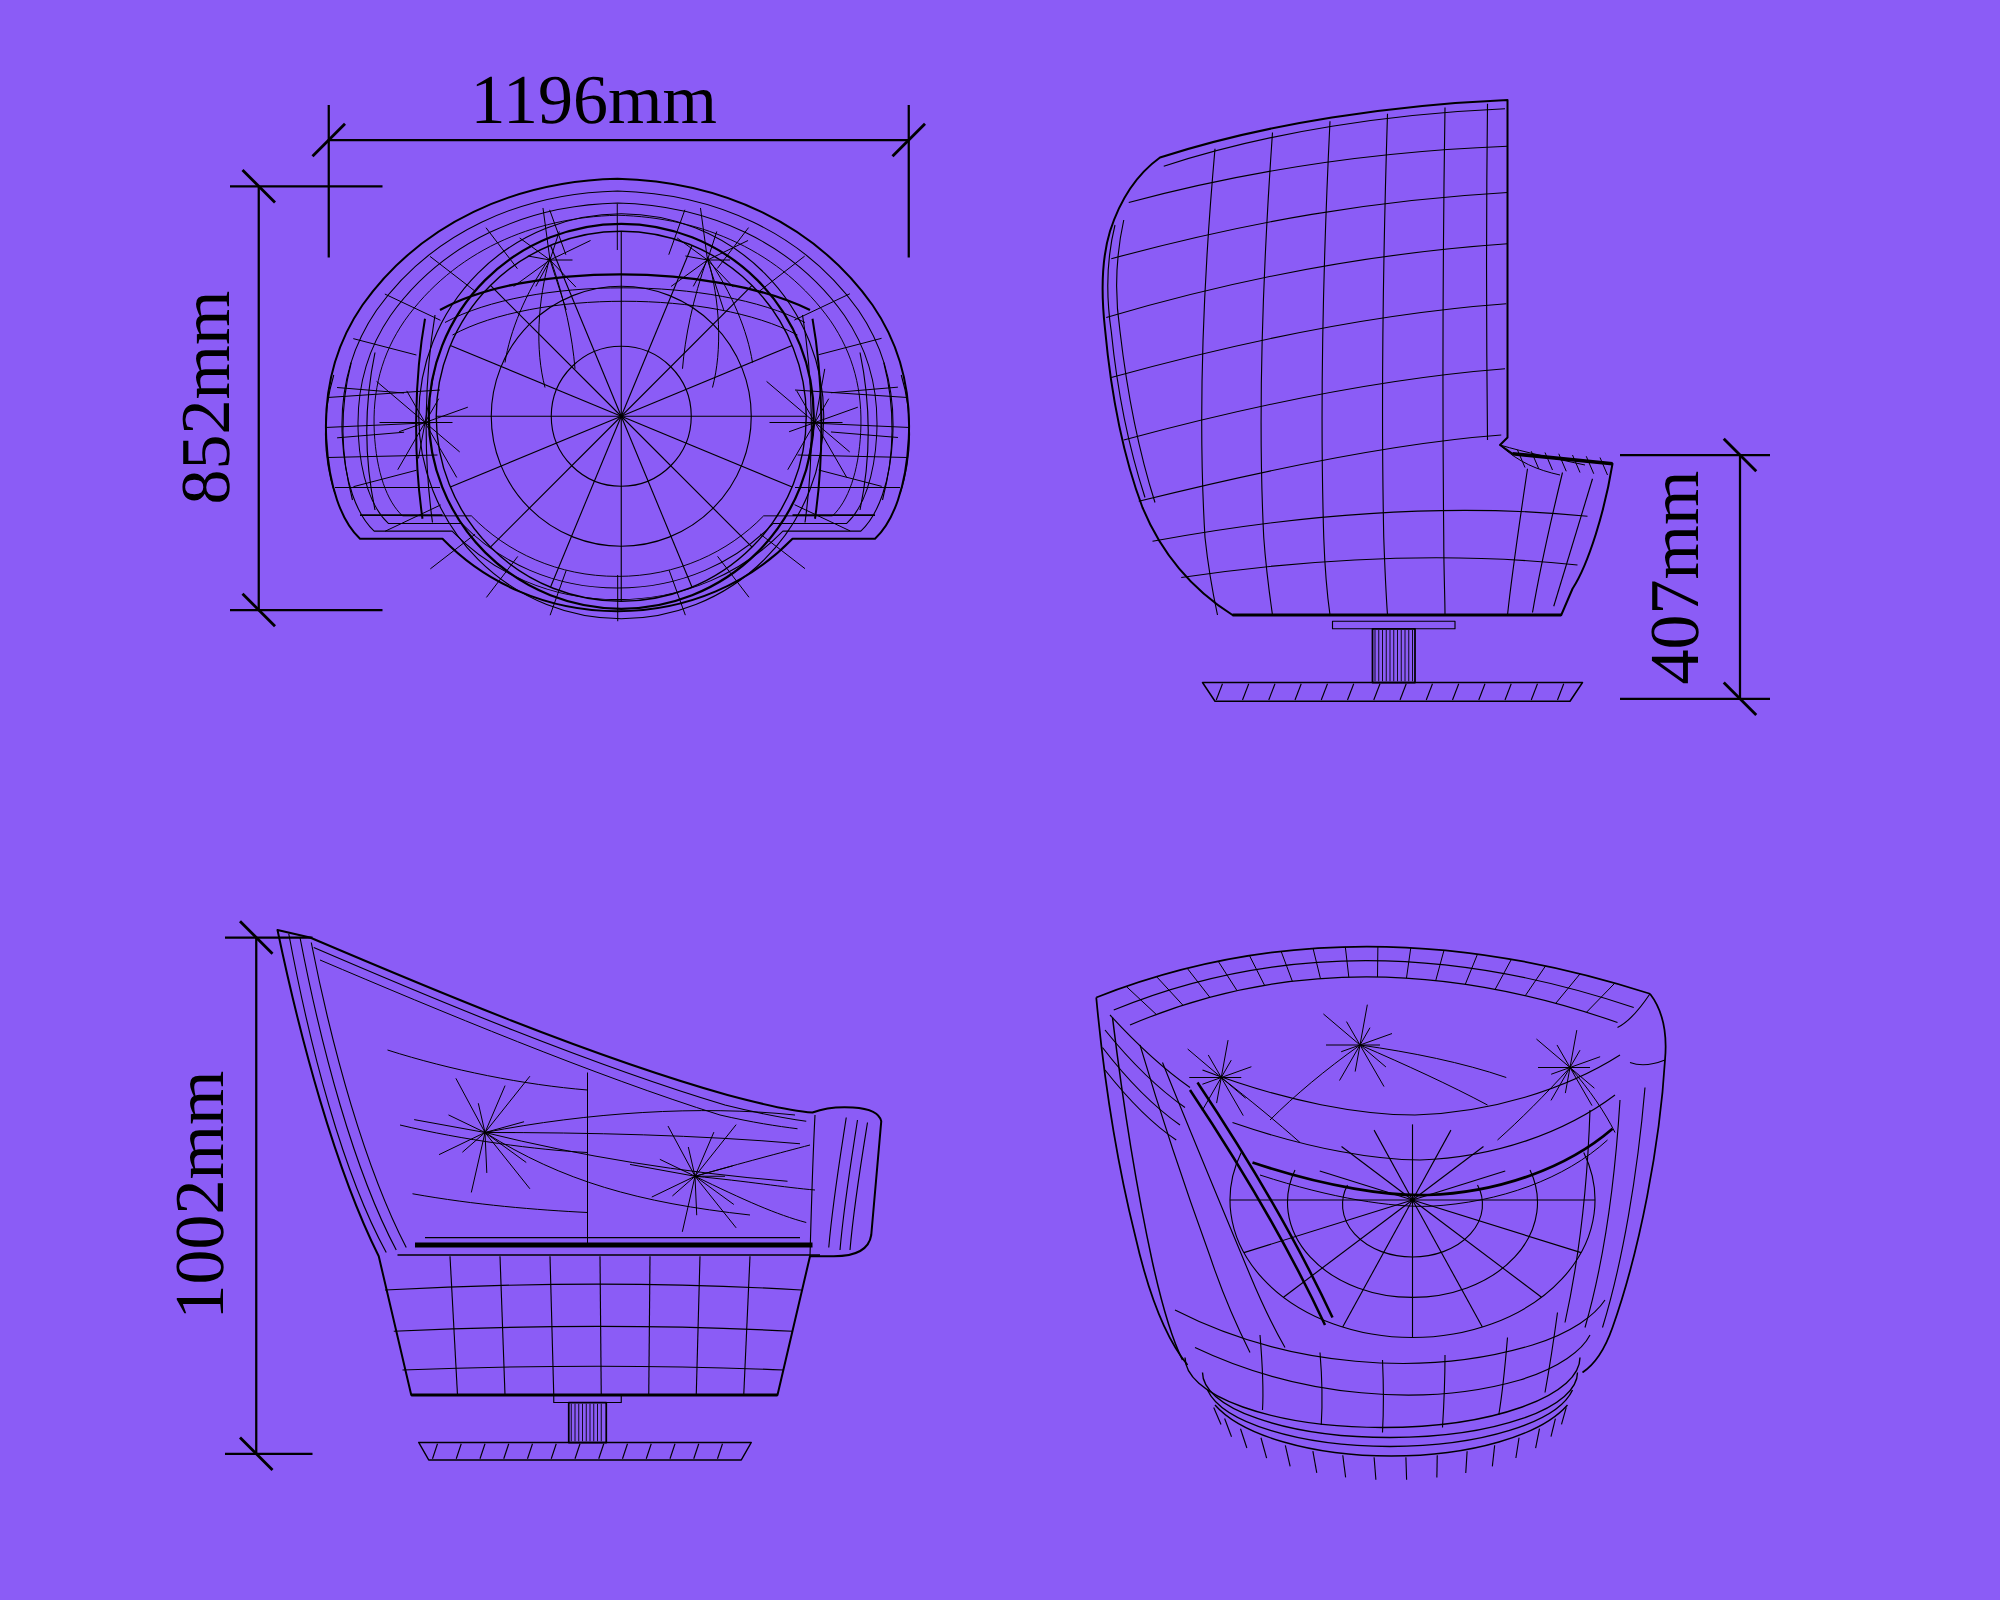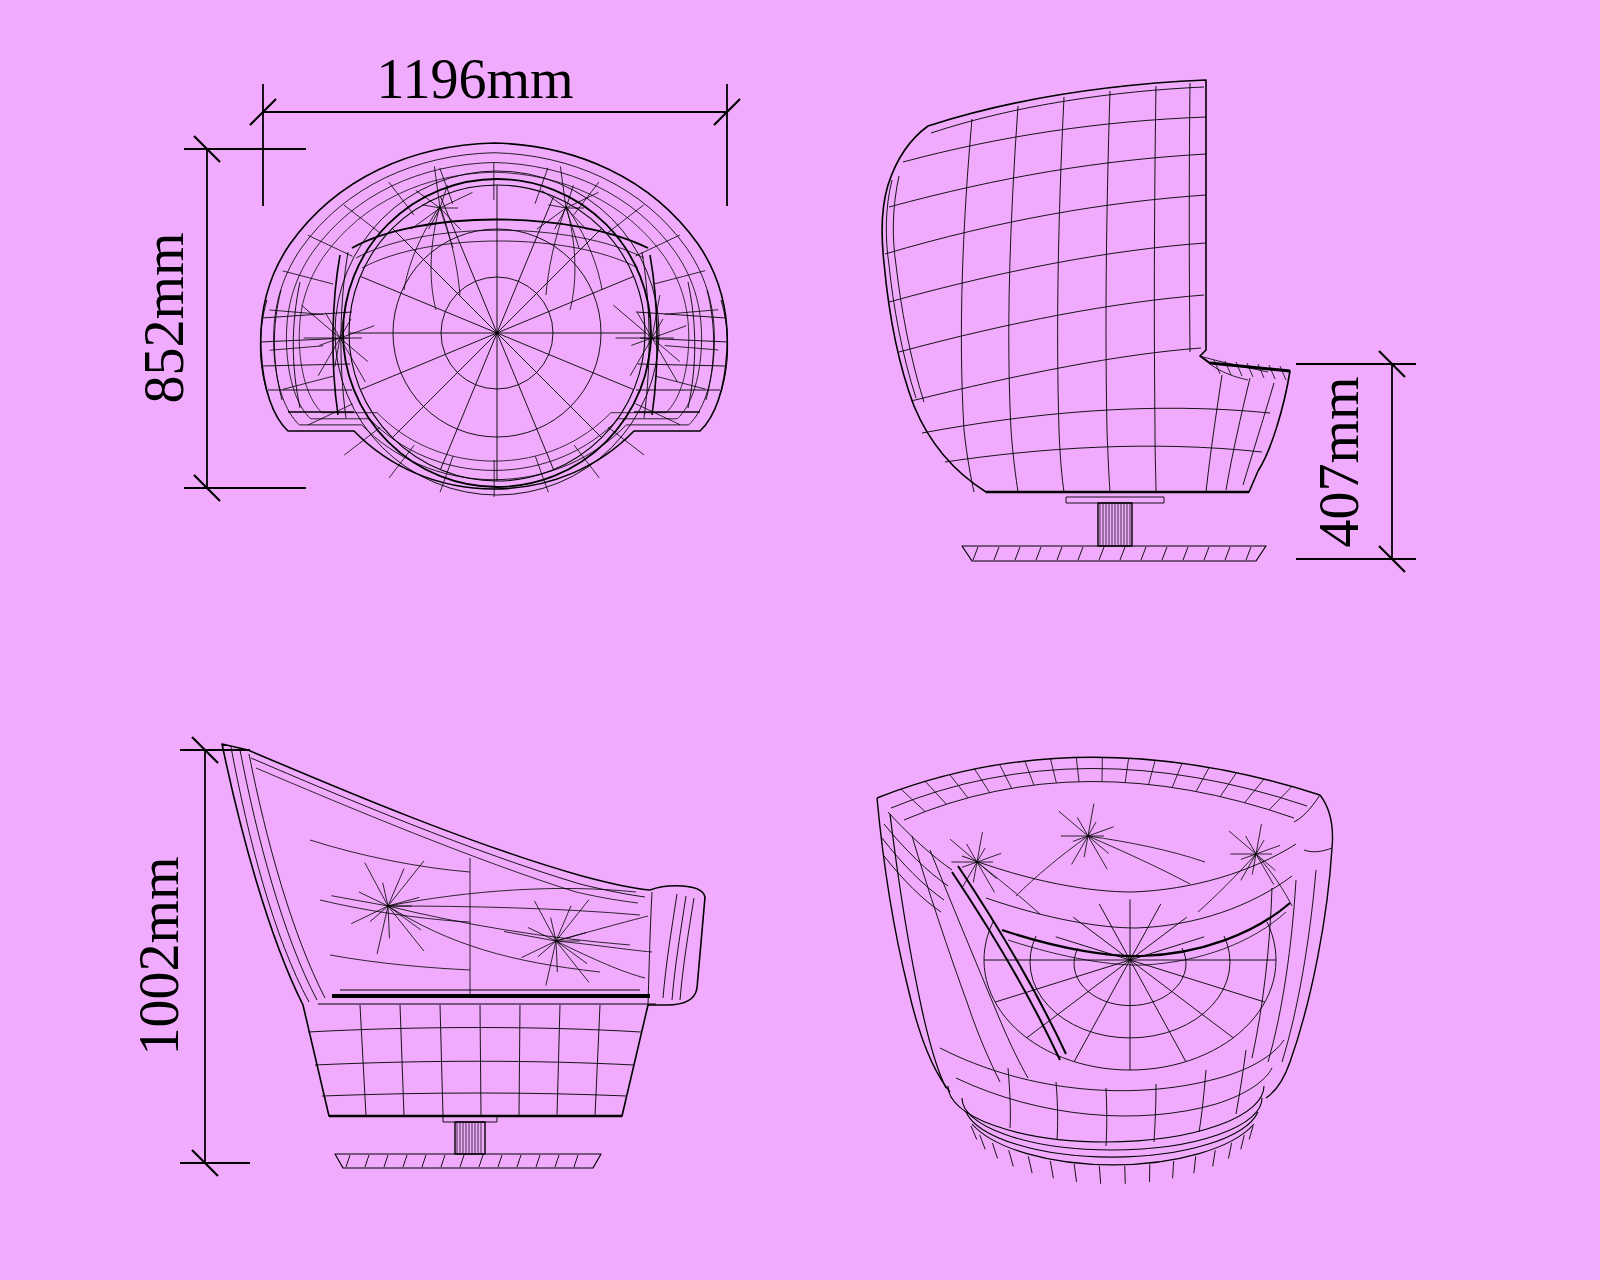--- a/index.html
+++ b/index.html
@@ -1,16 +1,16 @@
 <!DOCTYPE html>
 <html><head>
 <meta charset="utf-8">
 <style>
   html,body{margin:0;padding:0;background:#ffffff;}
-  .sheet{position:relative;width:1600px;height:1280px;background:#f0abfc;overflow:hidden;}
+  .sheet{position:relative;width:1600px;height:1280px;background:#8b5cf6;overflow:hidden;}
   svg{position:absolute;left:0;top:0;}
   .dim-text{font-family:"Liberation Serif","DejaVu Serif",serif;font-size:56px;fill:#000;}
   g.draw{stroke:#000;fill:none;stroke-linecap:butt;stroke-linejoin:round;}
   g.anno{stroke:#000;fill:none;}
   g.txt{stroke:none;fill:#000;}
 </style>
 </head>
 <body>
 
 <div class="sheet">

